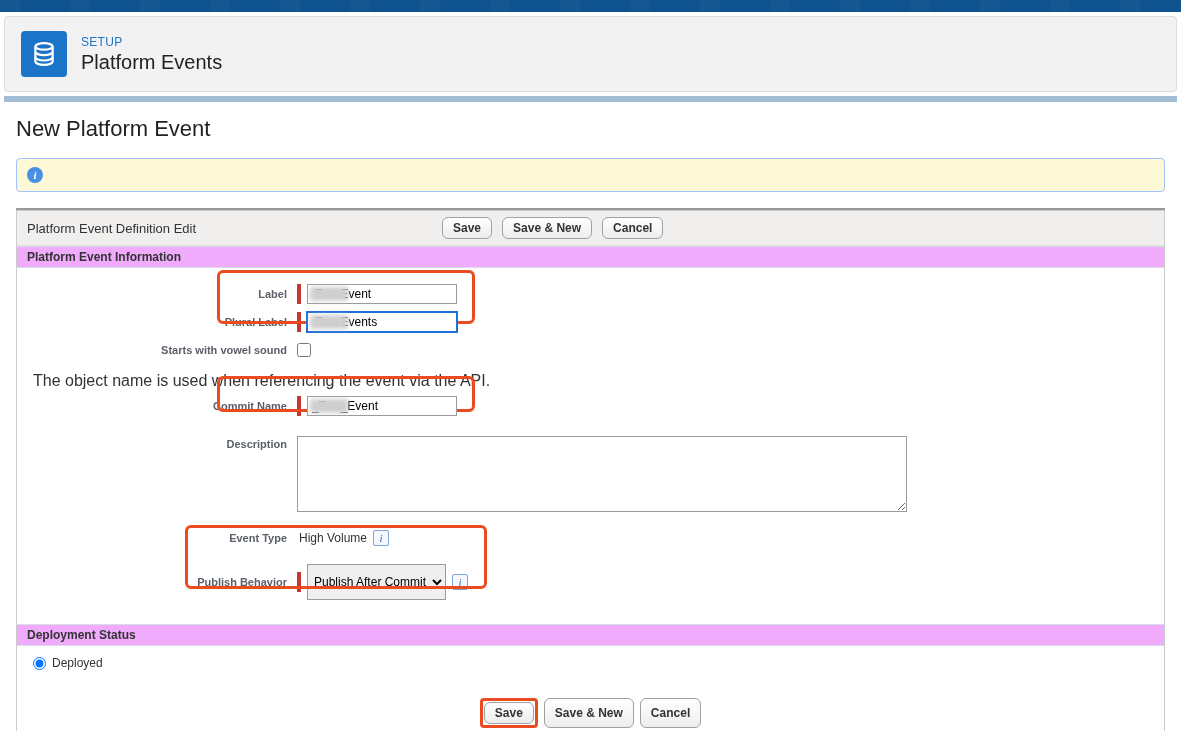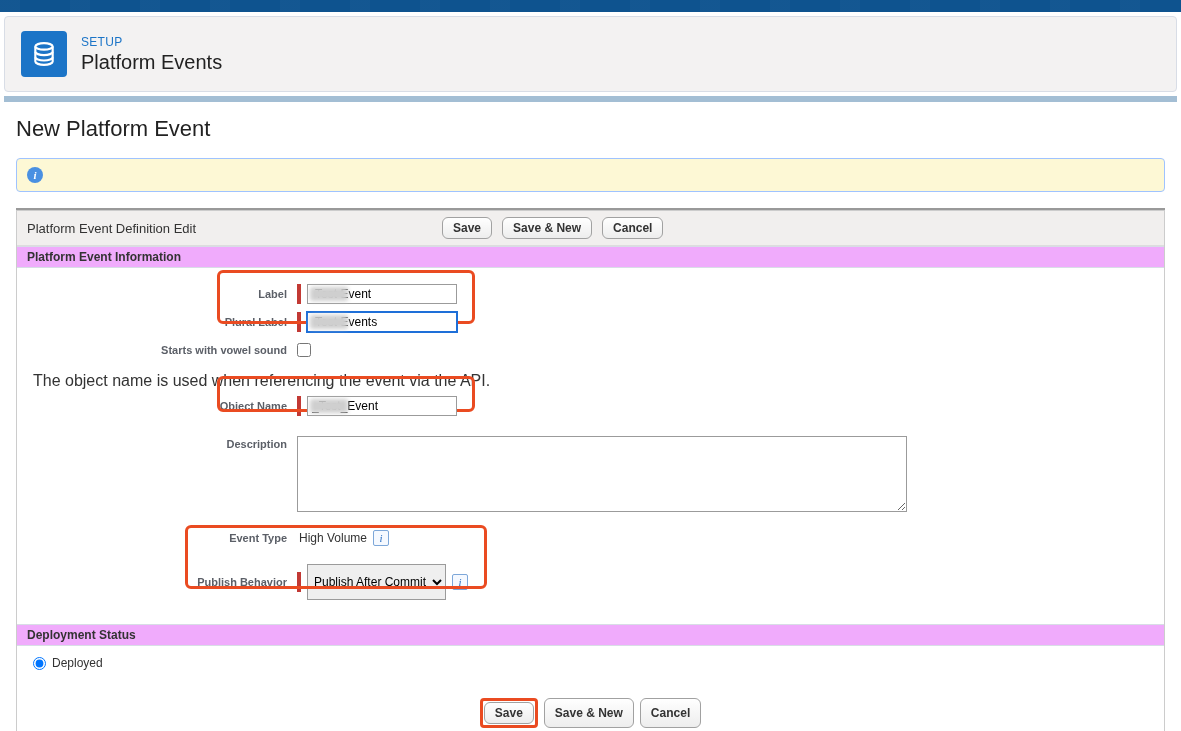--- a/index.html
+++ b/index.html
@@ -271,21 +271,21 @@
       <div class="row">
         <div class="lbl">Starts with vowel sound</div>
         <div class="field">
           <input type="checkbox" class="checkbox" style="">
         </div>
       </div>
 
       <div class="helper-text">The object name is used when referencing the event via the API.</div>
 
       <div class="row">
-        <div class="lbl">Object Name</div>
+        <div class="lbl">Commit Name</div>
         <div class="field">
           <span class="redbar"></span>
           <span style="position:relative;display:inline-block;">
             <input type="text" value="_Test_Event" style="">
             <span class="blurred-prefix" style="position:absolute;left:3px;top:3px;"></span>
           </span>
         </div>
       </div>
 
       <div class="row" style="align-items:flex-start; margin-top:18px;">

